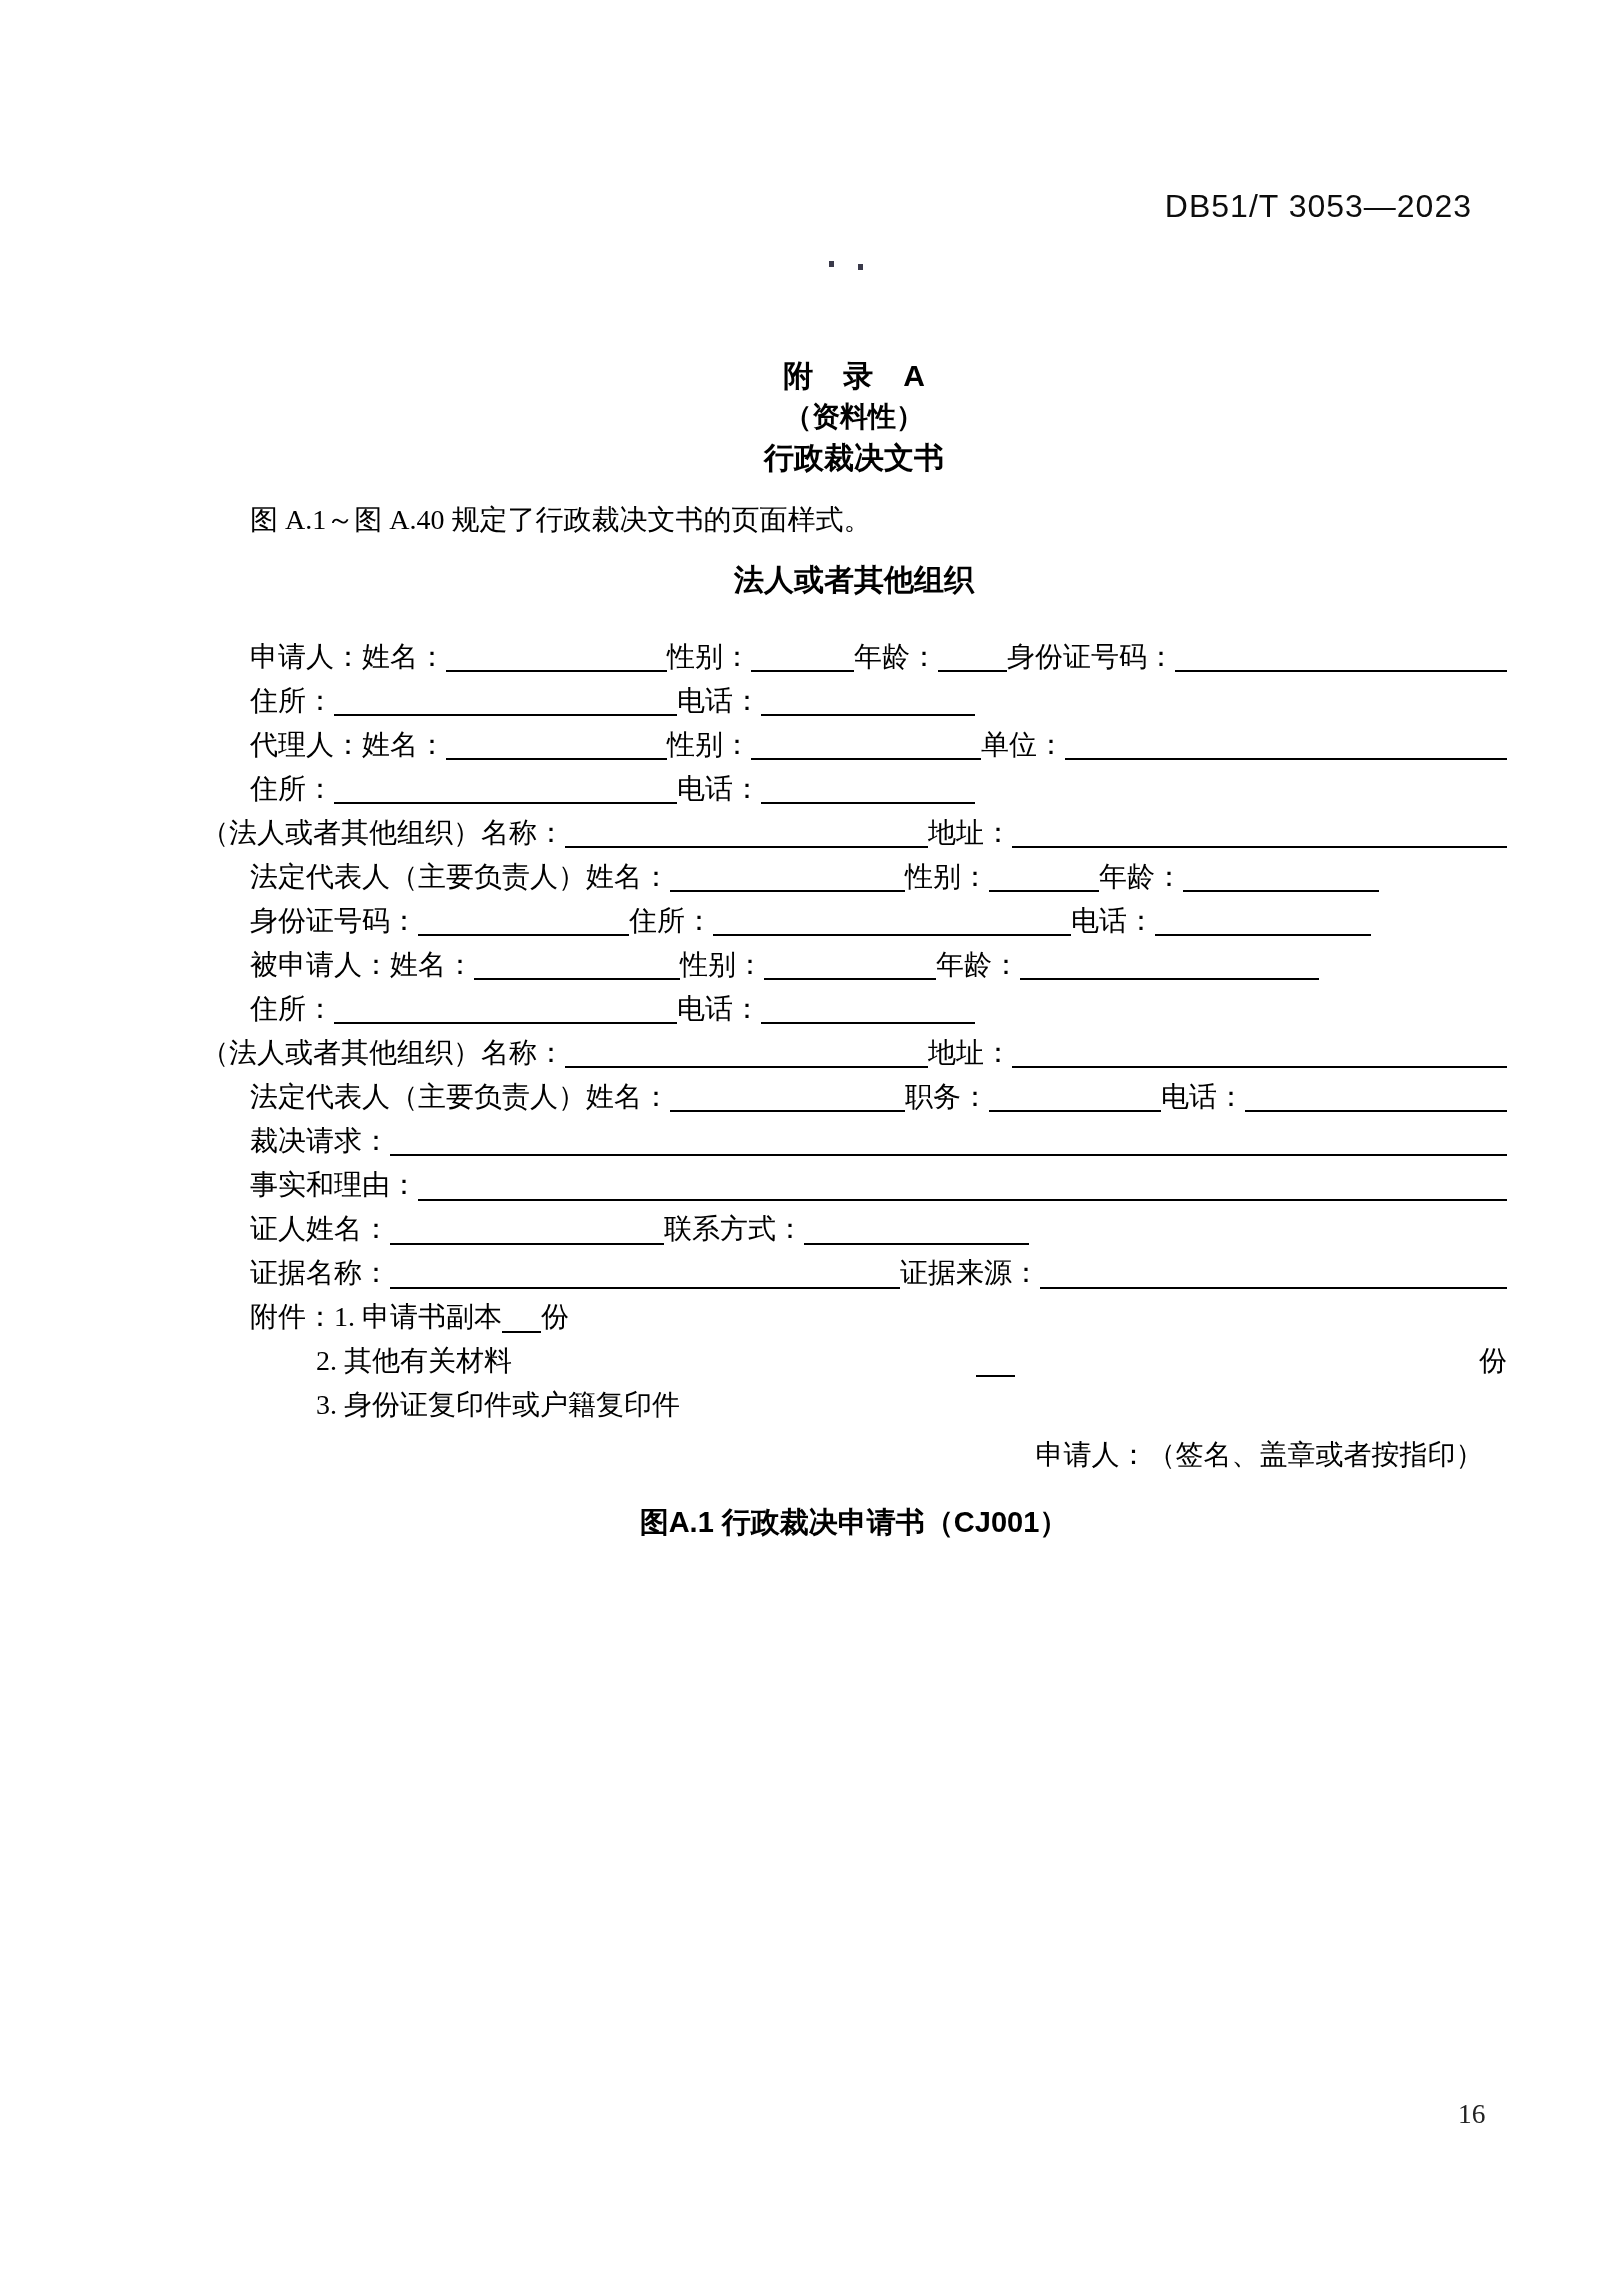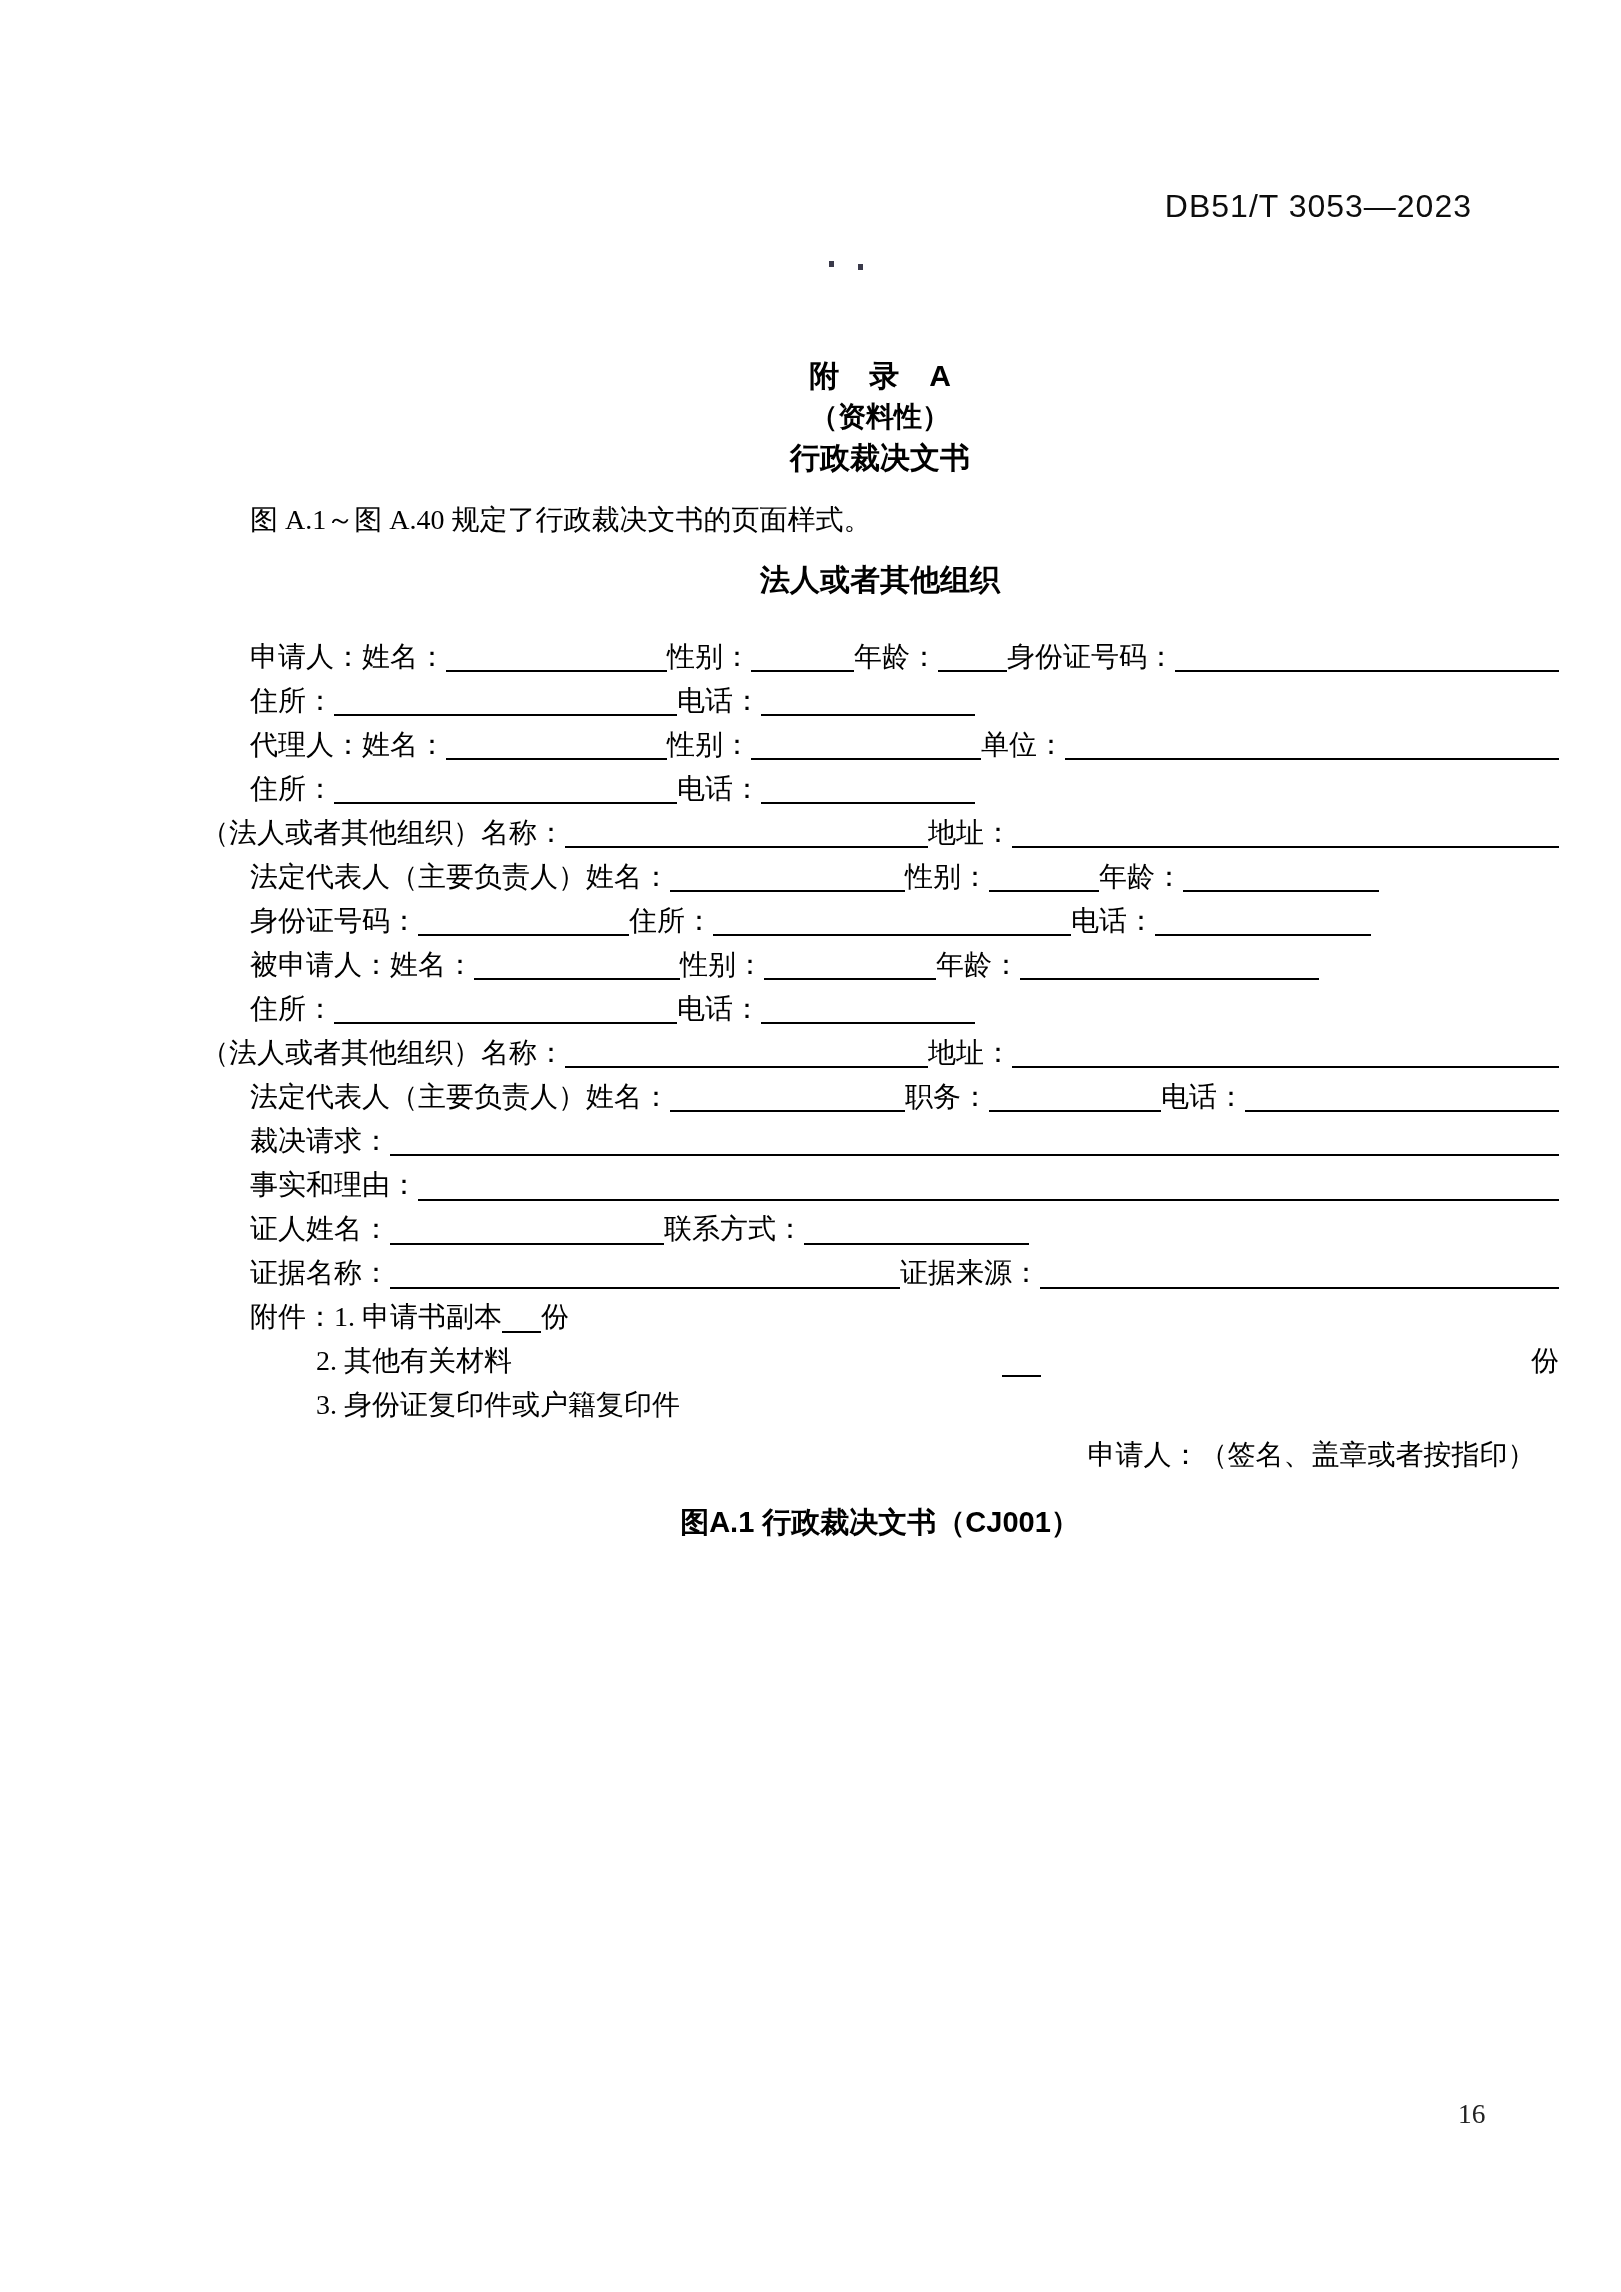--- a/index.html
+++ b/index.html
@@ -20,21 +20,21 @@
     padding-right:149px;
     text-align:right;
     font-size:32px;
     letter-spacing:1px;
     color:#0d0d0d;
   }
   .speck { position:absolute; width:4.9px; height:5.9px; background:#3a3a4a; }
   .speck1 { left:829px; top:261px; }
   .speck2 { left:858px; top:264px; }
 
-  .content { padding:0 62px 0 201px; }
+  .content { padding:0 114px 0 201px; }
 
   .apx-title   { margin-top:130px; text-align:center; font-weight:bold; font-size:30px; line-height:41px; color:#000; }
   .apx-note    { text-align:center; font-weight:bold; font-size:28px; line-height:41px; color:#000; }
   .apx-subject { text-align:center; font-weight:bold; font-size:30px; line-height:41px; color:#000; }
 
   .intro { margin-top:22px; padding-left:49px; font-size:28px; line-height:39px; color:#000; }
 
   .form-title { margin-top:19.6px; text-align:center; font-weight:bold; font-size:30px; line-height:41px; color:#000; }
 
   #form-rows { margin-top:41px; }
@@ -196,20 +196,20 @@
           <span class="lbl">份</span>
         </div>
         <div class="form-row" style="padding-left: 115px;">
           <span class="lbl">3. 身份证复印件或户籍复印件</span>
         </div>
       </div>
 
     <div class="sig-line1 serif">申请人：（签名、盖章或者按指印）</div>
 
 
-    <div class="fig-caption sans">图A.1 行政裁决文书（CJ001）</div>
+    <div class="fig-caption sans">图A.1 行政裁决申请书（CJ001）</div>
 
   </div>
 
   <div class="page-number serif">16</div>
 
 </div>
 
 
 </body></html>

